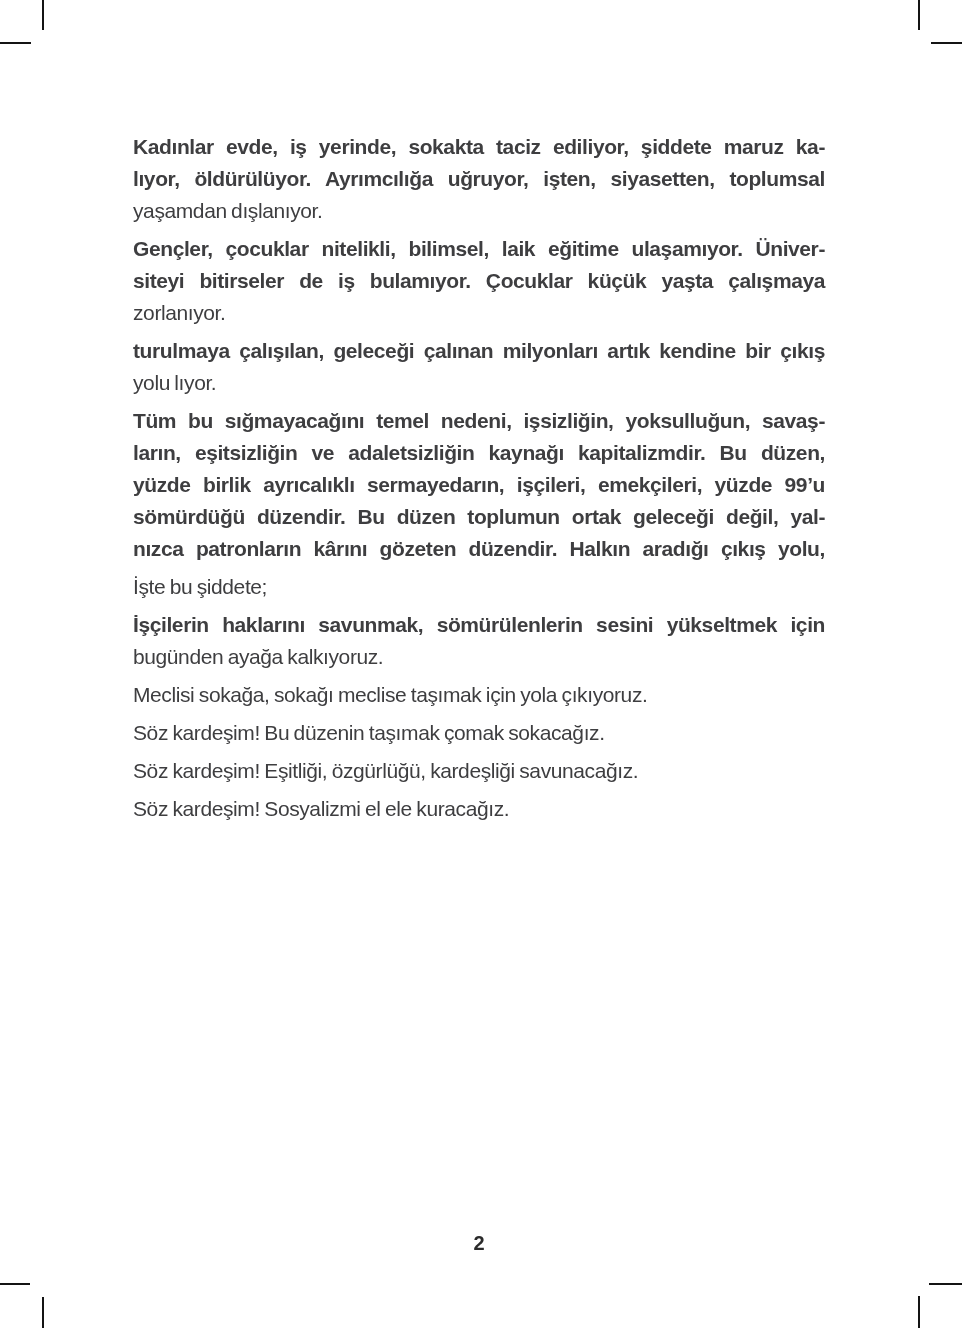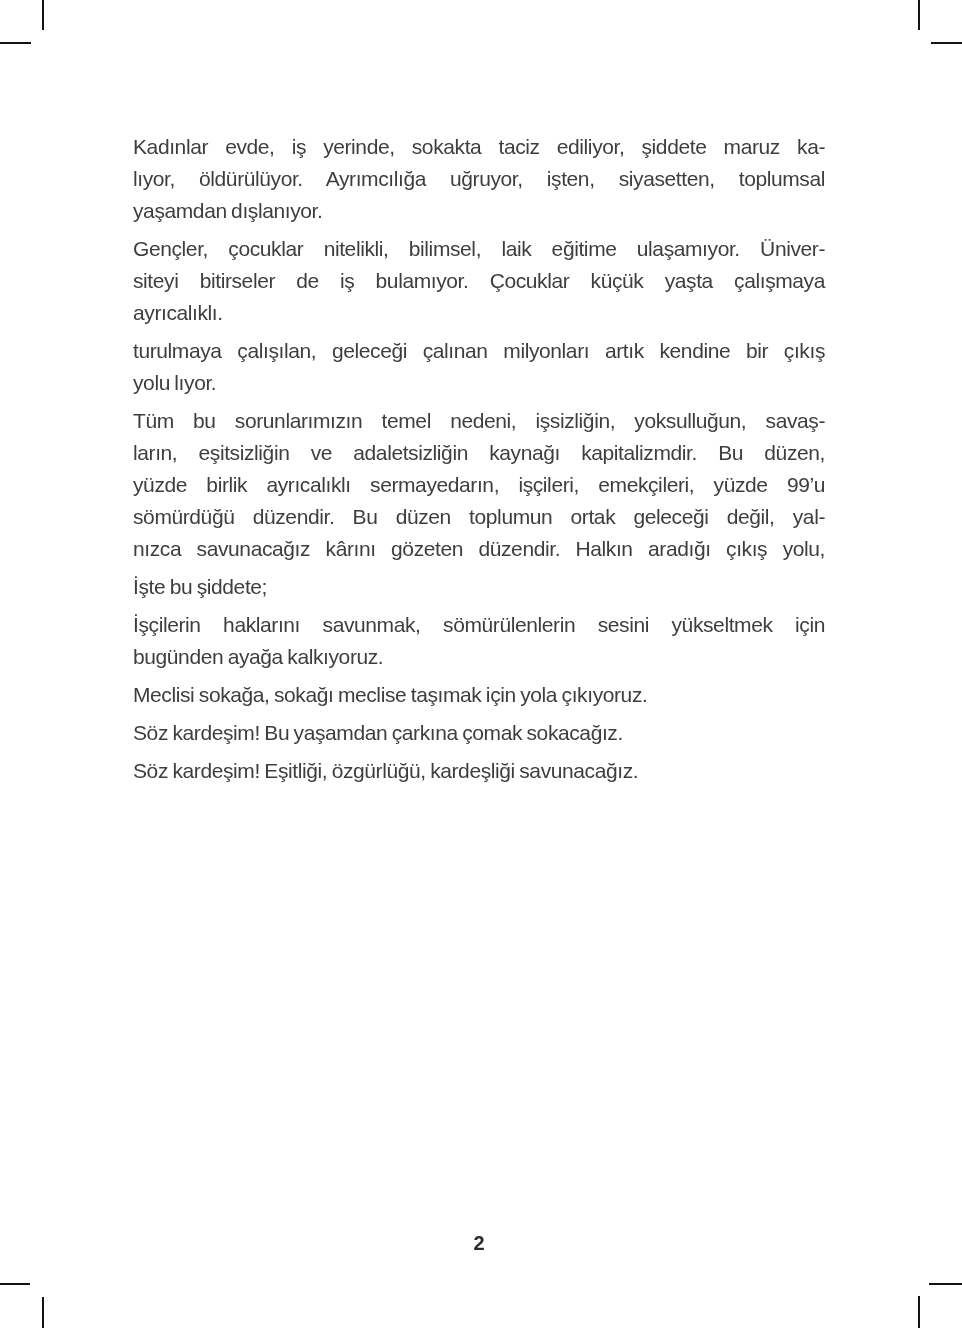--- a/index.html
+++ b/index.html
@@ -47,20 +47,21 @@
     font-size: 21px;
     line-height: 32px;
     letter-spacing: -0.4px;
     word-spacing: -1px;
     font-weight: 500;
     white-space: normal;
   }
   .line.just {
     text-align: justify;
     text-align-last: justify;
+    font-weight: bold;
   }
   .page-number {
     position: absolute;
     left: 133px;
     top: 1232px;
     width: 692px;
     text-align: center;
     font-size: 20px;
     font-weight: 700;
     color: var(--pagenum-color, #2b2b2b);
@@ -83,46 +84,49 @@
 
   <div class="text-column">
       <div class="para">
         <div class="line just">Kadınlar evde, iş yerinde, sokakta taciz ediliyor, şiddete maruz ka-</div>
         <div class="line just">lıyor, öldürülüyor. Ayrımcılığa uğruyor, işten, siyasetten, toplumsal</div>
         <div class="line">yaşamdan dışlanıyor.</div>
       </div>
       <div class="para">
         <div class="line just">Gençler, çocuklar nitelikli, bilimsel, laik eğitime ulaşamıyor. Üniver-</div>
         <div class="line just">siteyi bitirseler de iş bulamıyor. Çocuklar küçük yaşta çalışmaya</div>
-        <div class="line">ayrıcalıklı.</div>
+        <div class="line">zorlanıyor.</div>
       </div>
       <div class="para">
         <div class="line just">turulmaya çalışılan, geleceği çalınan milyonları artık kendine bir çıkış</div>
         <div class="line">yolu lıyor.</div>
       </div>
       <div class="para">
-        <div class="line just">Tüm bu sorunlarımızın temel nedeni, işsizliğin, yoksulluğun, savaş-</div>
+        <div class="line just">Tüm bu sığmayacağını temel nedeni, işsizliğin, yoksulluğun, savaş-</div>
         <div class="line just">ların, eşitsizliğin ve adaletsizliğin kaynağı kapitalizmdir. Bu düzen,</div>
         <div class="line just">yüzde birlik ayrıcalıklı sermayedarın, işçileri, emekçileri, yüzde 99’u</div>
         <div class="line just">sömürdüğü düzendir. Bu düzen toplumun ortak geleceği değil, yal-</div>
-        <div class="line just">nızca savunacağız kârını gözeten düzendir. Halkın aradığı çıkış yolu,</div>
+        <div class="line just">nızca patronların kârını gözeten düzendir. Halkın aradığı çıkış yolu,</div>
       </div>
       <div class="para">
         <div class="line">İşte bu şiddete;</div>
       </div>
       <div class="para">
         <div class="line just">İşçilerin haklarını savunmak, sömürülenlerin sesini yükseltmek için</div>
         <div class="line">bugünden ayağa kalkıyoruz.</div>
       </div>
       <div class="para">
         <div class="line">Meclisi sokağa, sokağı meclise taşımak için yola çıkıyoruz.</div>
       </div>
       <div class="para">
-        <div class="line">Söz kardeşim! Bu yaşamdan çarkına çomak sokacağız.</div>
+        <div class="line">Söz kardeşim! Bu düzenin taşımak çomak sokacağız.</div>
       </div>
       <div class="para">
         <div class="line">Söz kardeşim! Eşitliği, özgürlüğü, kardeşliği savunacağız.</div>
+      </div>
+      <div class="para">
+        <div class="line">Söz kardeşim! Sosyalizmi el ele kuracağız.</div>
       </div>
     </div>
 
   <div class="page-number">2</div>
 
 </div>
 
 </body></html>

